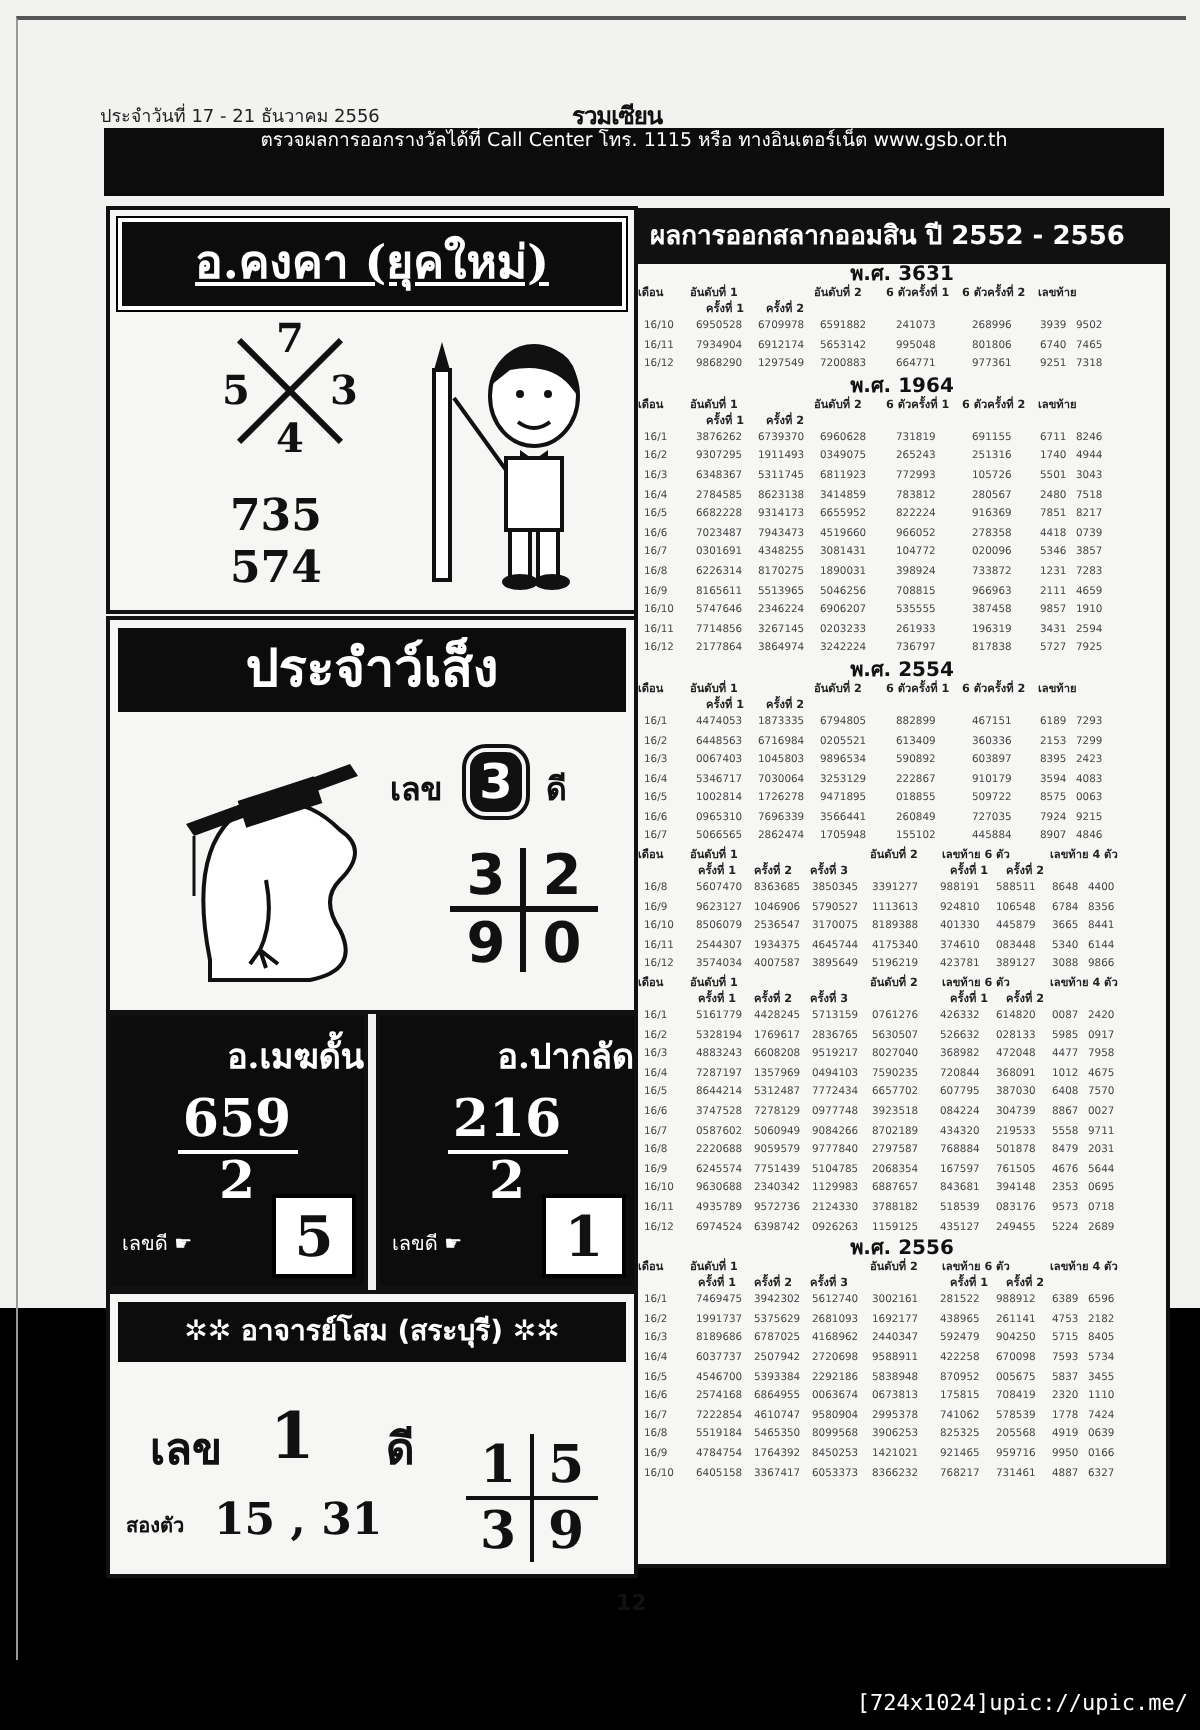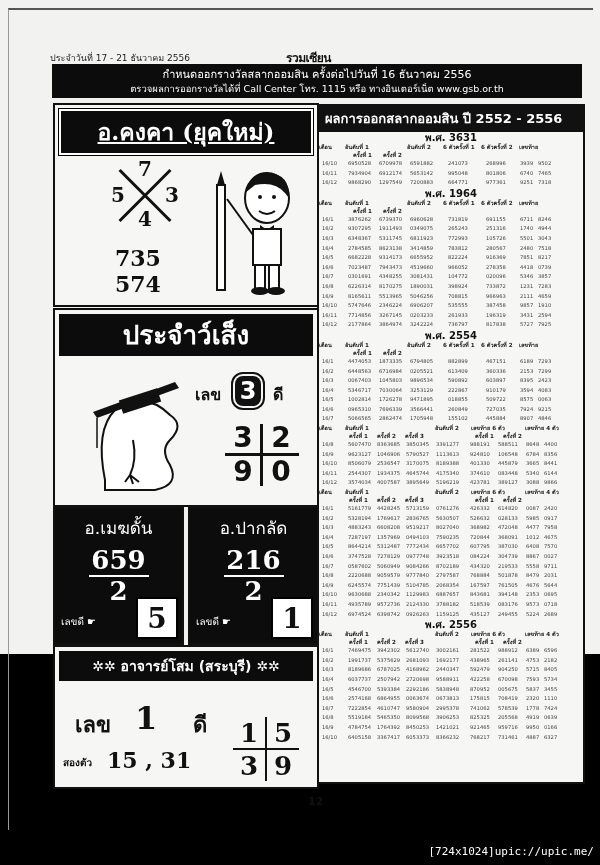--- a/index.html
+++ b/index.html
@@ -21,21 +21,21 @@
   .cross .ln{position:absolute;left:-6px;top:29px;width:72px;height:3px;background:#111;}
   .cross .d{position:absolute;font-size:20px;font-weight:bold;color:#111;}
   .num-big{position:absolute;font-weight:bold;color:#111;}
   .sen{left:53px;top:308px;width:262px;height:195px;}
   .sen .title-bar{margin:4px;height:42px;line-height:42px;font-size:26px;}
   .grid4{position:absolute;}
   .grid4 .v{position:absolute;background:#111;}
   .grid4 .h{position:absolute;background:#111;}
   .grid4 .c{position:absolute;font-weight:bold;color:#111;text-align:center;}
   .black-box{position:absolute;top:506px;width:127px;height:135px;background:#0c0c0c;border:2px solid #111;color:#fff;}
-  .black-box .nm{text-align:center;font-size:17px;font-weight:normal;margin-top:6px;}
+  .black-box .nm{text-align:right;font-size:17px;font-weight:bold;margin-top:6px;}
   .black-box .top{text-align:center;font-size:26px;font-weight:bold;line-height:30px;margin-top:4px;}
   .black-box .uline{margin:0 auto;width:60px;height:2px;background:#fff;}
   .black-box .bot{text-align:center;font-size:26px;font-weight:bold;line-height:28px;}
   .black-box .lucky{position:absolute;left:6px;bottom:14px;font-size:10px;}
   .black-box .sq{position:absolute;right:6px;bottom:6px;width:34px;height:34px;background:#fff;border:2px solid #fff;outline:2px solid #000;color:#111;text-align:center;font-size:28px;font-weight:bold;line-height:36px;}
   .som{left:53px;top:645px;width:262px;height:140px;}
   .som .title-bar{margin:4px;height:30px;line-height:30px;font-size:14px;}
   
   .results{position:absolute;left:317px;top:104px;width:264px;height:676px;border:2px solid #111;background:#f6f6f4;overflow:hidden;}
   .results .rtitle{background:#111;color:#fff;font-size:13px;font-weight:bold;height:26px;line-height:26px;padding-left:6px;}
@@ -46,21 +46,20 @@
   .watermark{position:absolute;right:6px;top:845px;color:#fff;font-size:11px;font-family:"DejaVu Sans Mono",monospace;}
 </style>
 </head>
 <body>
 
 <div class="page">
   <div class="page-frame"></div>
   <div class="issue-date">ประจำวันที่ 17 - 21 ธันวาคม 2556</div>
   <div class="masthead">รวมเซียน</div>
   <div class="banner">
-    <div class="l1">กำหนดออกรางวัลสลากออมสิน ครั้งต่อไปวันที่ 16 ธันวาคม 2556</div>
     <div class="l2">ตรวจผลการออกรางวัลได้ที่ Call Center โทร. 1115 หรือ ทางอินเตอร์เน็ต www.gsb.or.th</div>
   </div>
 
   <div class="box kongkha">
     <div class="title-bar serif">อ.คงคา (ยุคใหม่)</div>
     <div class="cross serif">
       <div class="ln" style="transform:rotate(45deg)"></div>
       <div class="ln" style="transform:rotate(-45deg)"></div>
       <div class="d" style="left:23px;top:-8px">7</div>
       <div class="d" style="left:-4px;top:18px">5</div>

